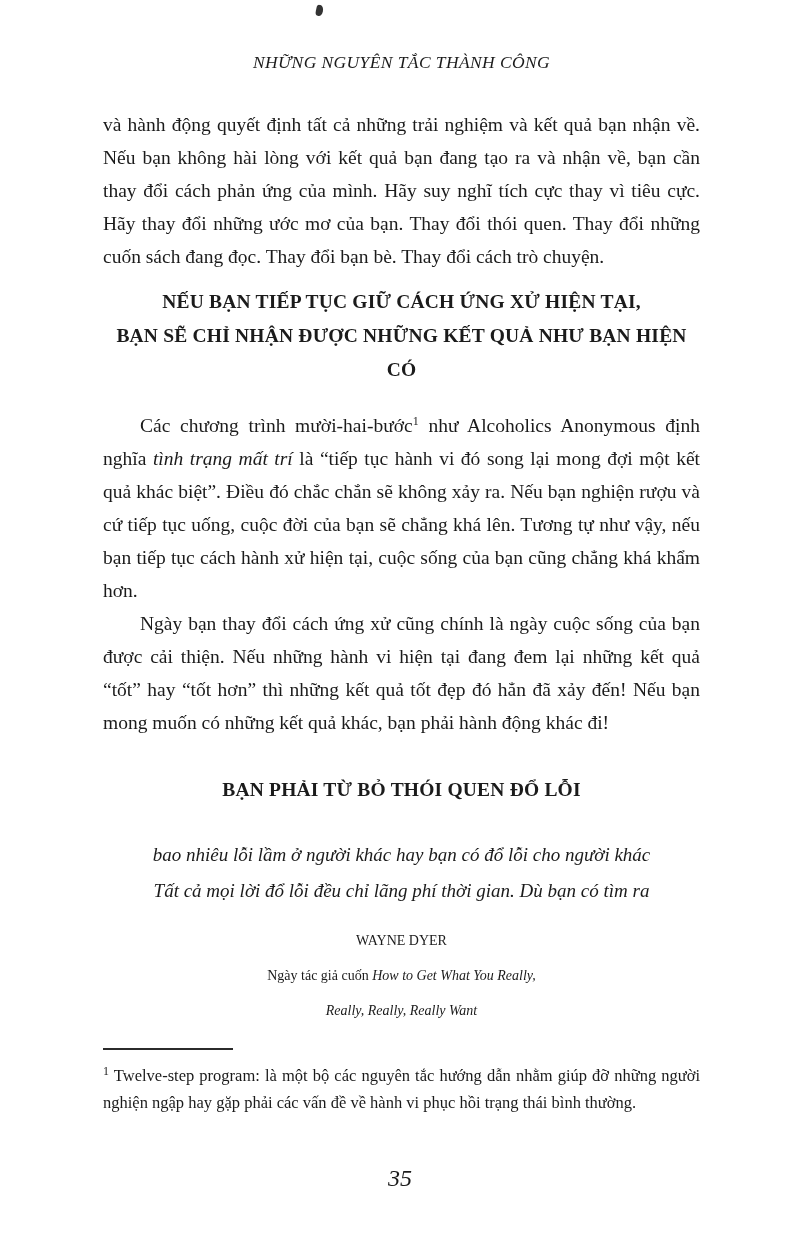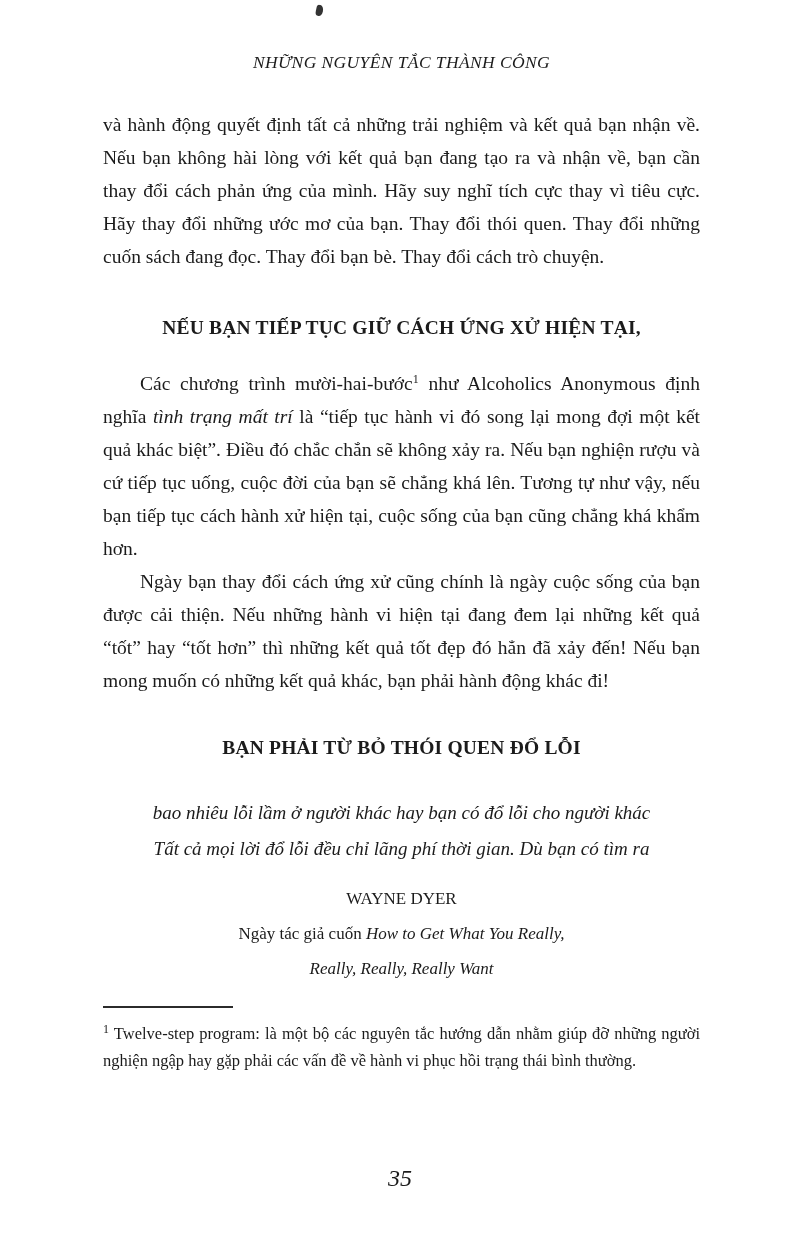--- a/index.html
+++ b/index.html
@@ -37,35 +37,35 @@
   .first-para { margin-top: 34px; }
   .indent { text-indent: 37px; }
   .section-heading {
     font-weight: bold;
     font-size: 19.5px;
     line-height: 34px;
     text-align: center;
     margin: 0;
     letter-spacing: 0.2px;
   }
-  .heading-1 { margin-top: 38px; }
+  .heading-1 { margin-top: 12px; }
   .para-after-heading { margin-top: 22px; }
   .heading-2 { margin-top: 34px; }
   sup.fnref { font-size: 12px; line-height: 0; vertical-align: super; }
   .quote {
     font-style: italic;
     font-size: 19px;
     line-height: 36px;
     text-align: center;
     margin: 30px 0 0 0;
   }
   .quote-line { display: block; }
   .attribution {
     text-align: center;
-    font-size: 17px;
+    font-size: 14px;
     line-height: 35px;
     margin: 14px 0 0 0;
   }
   .attr-line { display: block; }
   .book-title { font-style: italic; }
   .footnote-rule {
     border: 0;
     border-top: 2px solid #2b2b2b;
     width: 130px;
     margin: 20px 0 12px 0;
@@ -91,20 +91,21 @@
 <div class="page">
 
   <div class="scan-speck"></div>
 
   <div class="running-header">NHỮNG NGUYÊN TẮC THÀNH CÔNG</div>
 
   <p class="body-para first-para"><span>và hành động quyết định tất cả những trải nghiệm và kết quả bạn nhận về. Nếu bạn không hài lòng với kết quả bạn đang tạo ra và nhận về, bạn cần thay đổi cách phản ứng của mình. Hãy suy nghĩ tích cực thay vì tiêu cực. Hãy thay đổi những ước mơ của bạn. Thay đổi thói quen. Thay đổi những cuốn sách đang đọc. Thay đổi bạn bè. Thay đổi cách trò chuyện.</span></p>
 
   <h2 class="section-heading heading-1">
       <span class="quote-line">NẾU BẠN TIẾP TỤC GIỮ CÁCH ỨNG XỬ HIỆN TẠI,</span>
+      <span class="quote-line">BẠN SẼ CHỈ NHẬN ĐƯỢC NHỮNG KẾT QUẢ NHƯ BẠN HIỆN CÓ</span>
     </h2>
 
   <p class="body-para indent para-after-heading"><span>Các chương trình mười-hai-bước</span><sup class="fnref">1</sup><span> như Alcoholics Anonymous định nghĩa </span><em>tình trạng mất trí</em><span> là “tiếp tục hành vi đó song lại mong đợi một kết quả khác biệt”. Điều đó chắc chắn sẽ không xảy ra. Nếu bạn nghiện rượu và cứ tiếp tục uống, cuộc đời của bạn sẽ chẳng khá lên. Tương tự như vậy, nếu bạn tiếp tục cách hành xử hiện tại, cuộc sống của bạn cũng chẳng khá khẩm hơn.</span></p>
 
   <p class="body-para indent"><span>Ngày bạn thay đổi cách ứng xử cũng chính là ngày cuộc sống của bạn được cải thiện. Nếu những hành vi hiện tại đang đem lại những kết quả “tốt” hay “tốt hơn” thì những kết quả tốt đẹp đó hẳn đã xảy đến! Nếu bạn mong muốn có những kết quả khác, bạn phải hành động khác đi!</span></p>
 
   <h2 class="section-heading heading-2">BẠN PHẢI TỪ BỎ THÓI QUEN ĐỔ LỖI</h2>
 
   <blockquote class="quote">
       <span class="quote-line">bao nhiêu lỗi lầm ở người khác hay bạn có đổ lỗi cho người khác</span>

